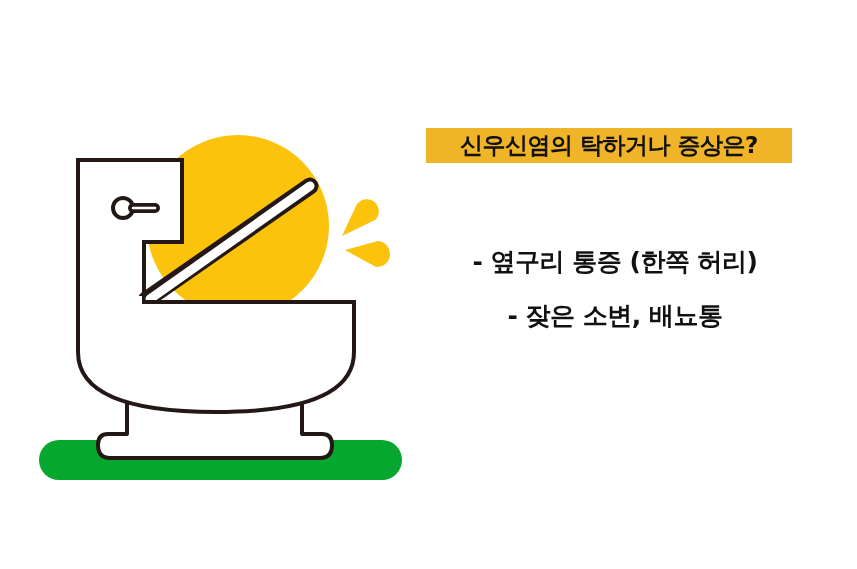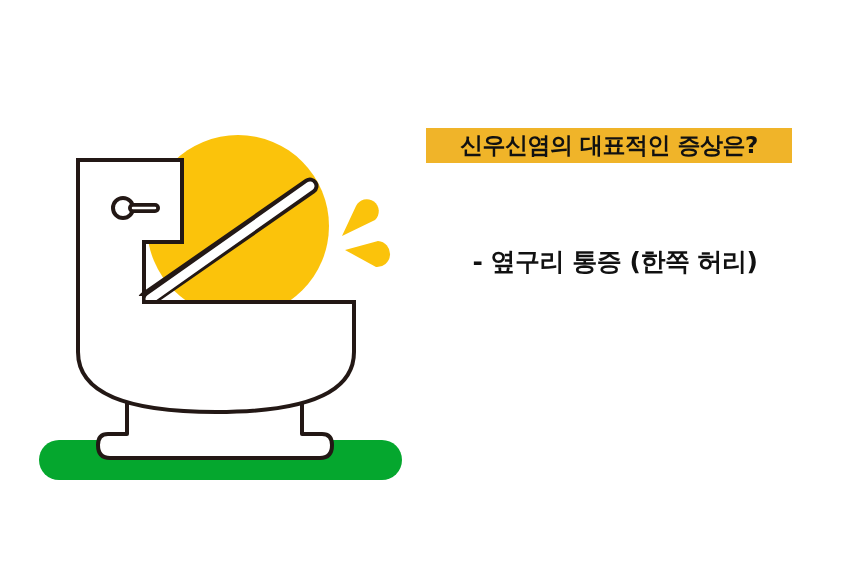--- a/index.html
+++ b/index.html
@@ -48,20 +48,23 @@
 
   <path d="M127,380 L127,434 L108,434 Q98,434 98,445 Q98,458 110,458 L320,458 Q332,458 332,445 Q332,434 322,434 L302,434 L302,380 Z" fill="#ffffff" stroke="#231815" stroke-width="4" stroke-linejoin="round"></path>
 
   <path d="M78,302 L354,302 L354,352 Q354,412 216,412 Q78,412 78,352 Z" fill="#ffffff" stroke="#231815" stroke-width="4" stroke-linejoin="miter"></path>
 
   <rect x="80" y="296" width="62" height="8" fill="#ffffff"></rect>
   <path d="M78,296 L78,304" stroke="#231815" stroke-width="4"></path>
 </svg>
 
 <div class="title-box" style="background:#F0B429;">
-  <span>신우신염의 대표적인 증상은?</span>
+  <span>신우신염의 탁하거나 증상은?</span>
 </div>
 
 <ul class="symptom-list">
   <li class="symptom-item">
       <span>- 옆구리 통증 (한쪽 허리)</span>
     </li>
+  <li class="symptom-item">
+      <span>- 잦은 소변, 배뇨통</span>
+    </li>
 </ul>
 
 </body></html>

